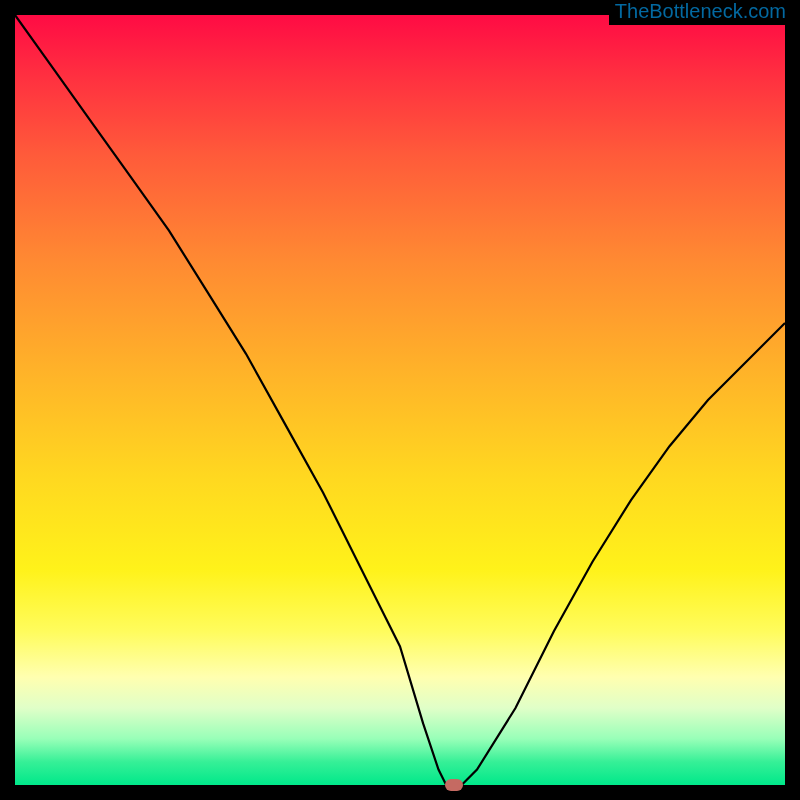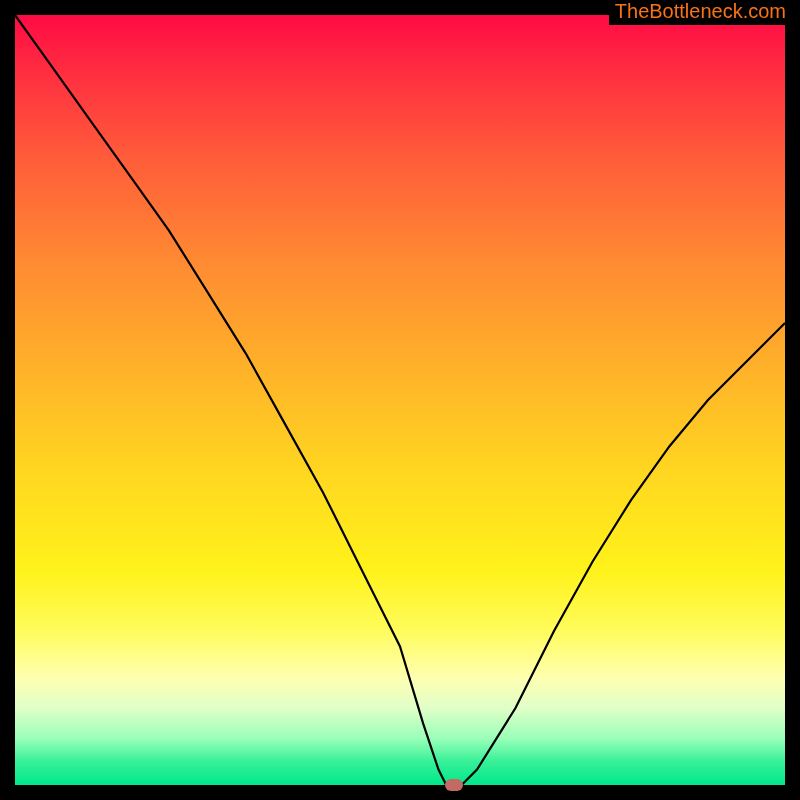--- a/index.html
+++ b/index.html
@@ -7,21 +7,21 @@
 .inner{position:absolute;left:15px;top:15px;width:770px;height:770px;
   background:linear-gradient(to bottom,
     #ff0b44 0%, #ff3040 8%, #ff5a3a 18%,
     #ff8a32 32%, #ffb229 46%, #ffd820 60%,
     #fff21a 72%, #fffc5c 80%, #ffffb0 86%,
     #e0ffc8 90%, #98ffb8 94%, #36f097 97%,
     #00e88a 100%);
 }
 svg.curve{position:absolute;left:15px;top:15px;width:770px;height:770px;pointer-events:none;}
 .watermark{position:absolute;top:0;right:14px;font-family:Arial,Helvetica,sans-serif;
-  font-size:20px;color:#f97316;letter-spacing:0;background:#000;padding:0 0 2px 6px;}
+  font-size:20px;color:#0369a1;letter-spacing:0;background:#000;padding:0 0 2px 6px;}
 .dot{position:absolute;width:18px;height:12px;border-radius:6px;background:#c56a62;
   transform:translate(-50%,-50%);}
 </style>
 </head>
 <body>
 
 <div class="chart">
   <div class="inner"></div>
   <svg class="curve" viewBox="0 0 770 770" preserveAspectRatio="none">
     <path id="curve-path" fill="none" stroke="#000" stroke-width="2.2" d="M0.0,0.0 L38.5,53.9 L77.0,107.8 L115.5,161.7 L154.0,215.6 L192.5,277.2 L231.0,338.8 L269.5,408.1 L308.0,477.4 L346.5,554.4 L385.0,631.4 L408.1,708.4 L423.5,754.6 L431.2,770.0 L438.9,770.0 L446.6,770.0 L462.0,754.6 L500.5,693.0 L539.0,616.0 L577.5,546.7 L616.0,485.1 L654.5,431.2 L693.0,385.0 L731.5,346.5 L770.0,308.0"></path>

